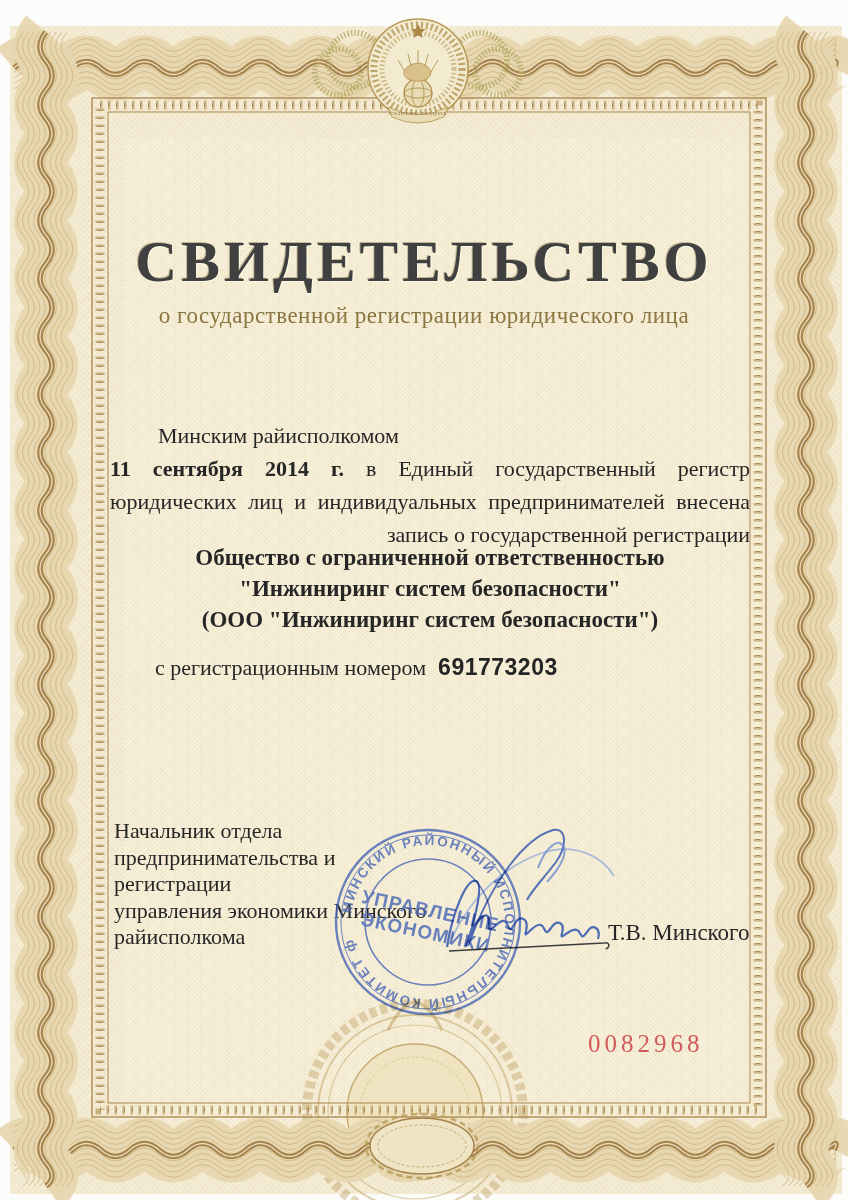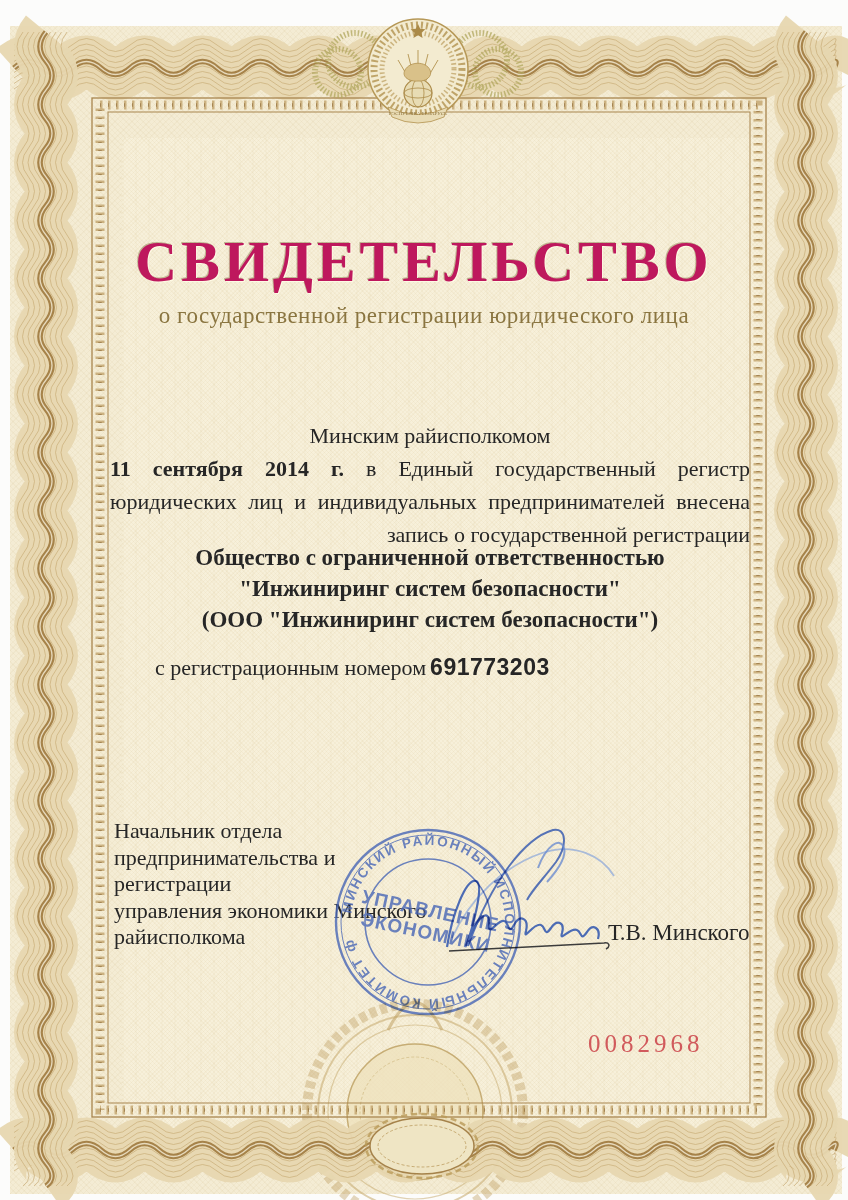--- a/index.html
+++ b/index.html
@@ -12,34 +12,34 @@
            repeating-linear-gradient(-45deg, rgba(190,162,100,.07) 0 1px, transparent 1px 4px);}
   .field{position:absolute;left:112px;top:112px;width:638px;height:991px;z-index:0;
          background-color:#f7f0da;
          background-image:
            repeating-linear-gradient(45deg, rgba(200,172,110,.08) 0 1px, transparent 1px 3px),
            repeating-linear-gradient(-45deg, rgba(200,172,110,.08) 0 1px, transparent 1px 3px),
            repeating-linear-gradient(90deg, rgba(205,185,135,.05) 0 2px, transparent 2px 13px);}
   .content{position:absolute;inset:0;z-index:1;color:#262626;}
   .decor{position:absolute;inset:0;z-index:2;pointer-events:none;}
   .doc-title{position:absolute;left:0;top:228px;width:848px;text-align:center;
-             font-size:58px;font-weight:bold;letter-spacing:4px;color:#be185d;
+             font-size:58px;font-weight:bold;letter-spacing:4px;color:#404040;
              text-shadow:1px 1px 0 rgba(255,252,230,.9), -1px -1px 0 rgba(96,76,24,.35);}
   .doc-subtitle{position:absolute;left:0;top:303px;width:848px;text-align:center;
                 font-size:23px;color:#8a7540;letter-spacing:.5px;}
   .para{position:absolute;left:110px;top:419px;width:640px;font-size:22px;line-height:33px;}
-  .line-c{text-align:center;}
+  .line-c{text-align:left;padding-left:48px;}
   .line-j{text-align:justify;text-align-last:justify;white-space:nowrap;}
   .line-l{text-align:right;}
   .indent{}
   .b{font-weight:bold;}
   .company{position:absolute;left:110px;top:542px;width:640px;text-align:center;
            font-size:23px;font-weight:bold;line-height:31px;}
   .regline{position:absolute;left:155px;top:654px;font-size:22px;}
-  .regnum{font-family:"Liberation Sans",sans-serif;font-weight:bold;font-size:23px;margin-left:4px;letter-spacing:.5px;}
+  .regnum{font-family:"Liberation Sans",sans-serif;font-weight:bold;font-size:23px;margin-left:12px;letter-spacing:.5px;}
   .official{position:absolute;left:114px;top:818px;width:350px;font-size:22px;line-height:26.5px;}
   .signer{position:absolute;left:608px;top:920px;font-size:23px;}
   .serial{position:absolute;left:588px;top:1030px;font-size:25px;letter-spacing:4px;color:#d15a5c;}
   .stamp-text{font-family:"Liberation Sans",sans-serif;font-weight:bold;fill:#4a68b6;}
 </style>
 </head>
 <body>
 
 <div class="page">
   <div class="sheet">

